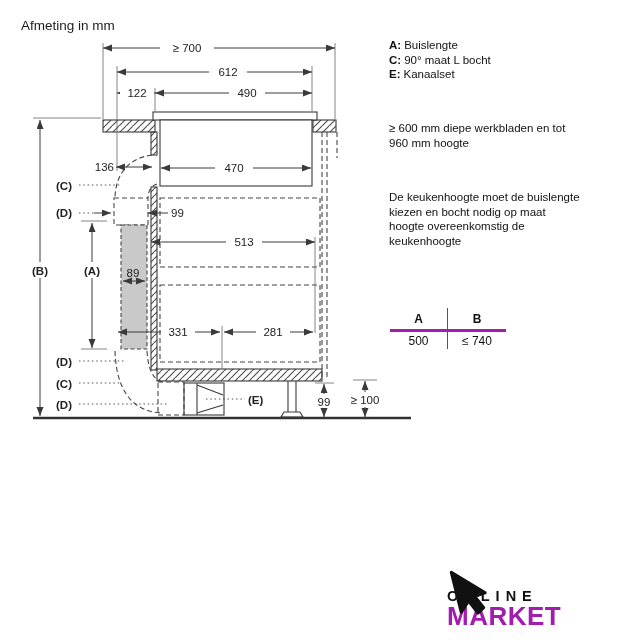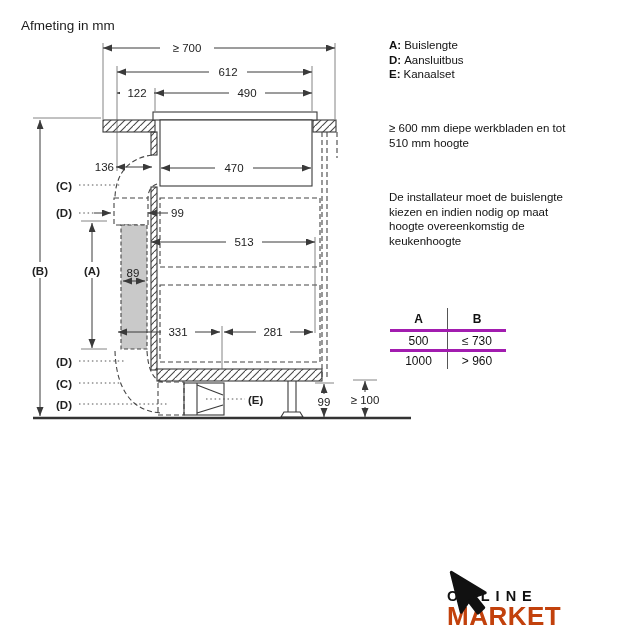--- a/index.html
+++ b/index.html
@@ -22,21 +22,21 @@
   .dtable .tr.body{border-top:3px solid #a21caf;}
   .dtable .td{height:17px;display:flex;align-items:center;justify-content:center;}
   .dtable .td.c1{width:57px;border-right:1px solid #555;}
   .dtable .td.c2{width:58px;}
   .dtable .tr.head .td{height:21px;font-weight:bold;}
 
   .logo{position:absolute;left:447px;top:566px;width:175px;height:62px;display:flex;align-items:flex-end;}
   .logo .cursor{flex:0 0 auto;margin-right:2px;margin-bottom:0px;}
   .logo .words{display:flex;flex-direction:column;align-items:flex-start;}
   .logo .online{font-weight:bold;font-size:14.5px;letter-spacing:6px;color:#111;line-height:15px;}
-  .logo .market{font-weight:bold;font-size:26px;letter-spacing:0.5px;color:#c2410c;line-height:24px;}
+  .logo .market{font-weight:bold;font-size:26px;letter-spacing:0.5px;color:#a21caf;line-height:24px;}
 </style>
 </head>
 <body>
 
 <div class="page">
 
   <div class="title">Afmeting in mm</div>
 
   <svg width="640" height="640" viewBox="0 0 640 640">
     <defs>
@@ -166,48 +166,44 @@
     <text x="56" y="190" class="b">(C)</text>
     <text x="56" y="217" class="b">(D)</text>
     <text x="56" y="366" class="b">(D)</text>
     <text x="56" y="388" class="b">(C)</text>
     <text x="56" y="409" class="b">(D)</text>
     <text x="248" y="404" class="b">(E)</text>
   </svg>
 
   <div class="rightcol legend">
     <div class="row"><span class="k">A:</span><span class="t">Buislengte</span></div>
-    <div class="row"><span class="k">D:</span><span class="t">Aansluitbus</span></div>
+    <div class="row"><span class="k">C:</span><span class="t">90° maat L bocht</span></div>
     <div class="row"><span class="k">E:</span><span class="t">Kanaalset</span></div>
   </div>
 
   <div class="rightcol note1">
     <div>≥ 600 mm diepe werkbladen en tot</div>
-    <div>510 mm hoogte</div>
+    <div>960 mm hoogte</div>
   </div>
 
   <div class="rightcol note2">
-    <div>De installateur moet de buislengte</div>
-    <div>kiezen en indien nodig op maat</div>
+    <div>De keukenhoogte moet de buislengte</div>
+    <div>kiezen en bocht nodig op maat</div>
     <div>hoogte overeenkomstig de</div>
     <div>keukenhoogte</div>
   </div>
 
   <div class="dtable">
     <div class="tr head">
       <div class="td c1">A</div>
       <div class="td c2">B</div>
     </div>
     <div class="tr body">
       <div class="td c1">500</div>
-      <div class="td c2">≤ 730</div>
-    </div>
-    <div class="tr body">
-      <div class="td c1">1000</div>
-      <div class="td c2">&gt; 960</div>
+      <div class="td c2">≤ 740</div>
     </div>
   </div>
 
   <div class="logo">
     <svg class="cursor" width="42" height="56" viewBox="0 0 42 56">
       <g transform="rotate(-14 21 28)">
         <path d="M10,3 L10,44 L20,35 L26,49 L33,45 L27,32 L38,31 Z" fill="#111" stroke="#111" stroke-width="3" stroke-linejoin="round"></path>
       </g>
     </svg>
     <div class="words">

